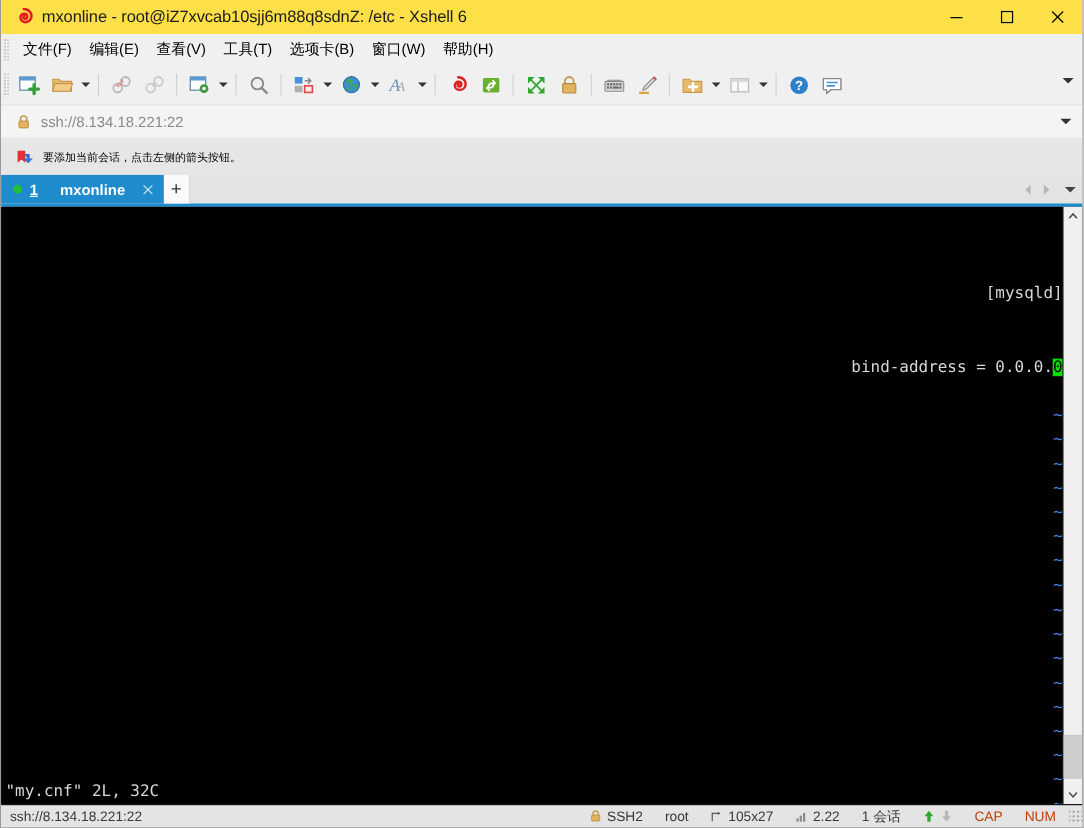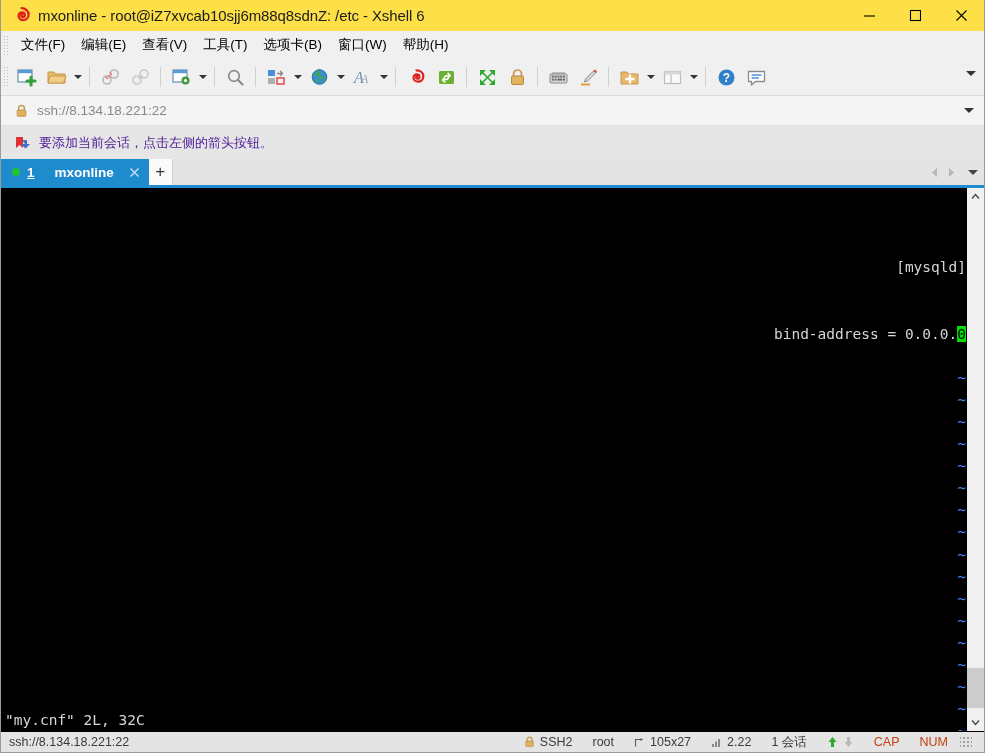--- a/index.html
+++ b/index.html
@@ -165,22 +165,22 @@
   .hintbar {
     height: 33px;
     min-height: 33px;
     background: #e6e6e6;
     display: flex;
     align-items: center;
     padding-left: 13px;
   }
   .hint-icon { margin-right: 8px; display:flex; align-items:center;}
   .hint-text {
-    font-size: 13px;
-    color: #4c1d95;
+    font-size: 10px;
+    color: #000000;
   }
 
   
   .tabbar {
     height: 29px;
     min-height: 29px;
     background: #e4e4e4;
     display: flex;
     align-items: stretch;
     position: relative;
@@ -327,21 +327,21 @@
     align-items: center;
     font-size: 12.5px;
     color: #3a3a3a;
     padding-left: 8px;
     border-top: 1px solid #000;
     position: relative;
   }
   .sb-left { flex: 0 0 auto; color:#3a3a3a; }
   .sb-right {
     position: absolute;
-    right: 12px;
+    right: 0;
     display: flex;
     align-items: center;
   }
   .sb-cell {
     display: flex;
     align-items: center;
     padding: 0 10px;
     white-space: nowrap;
   }
   .sb-cell.dim { color: #c2410c; }

